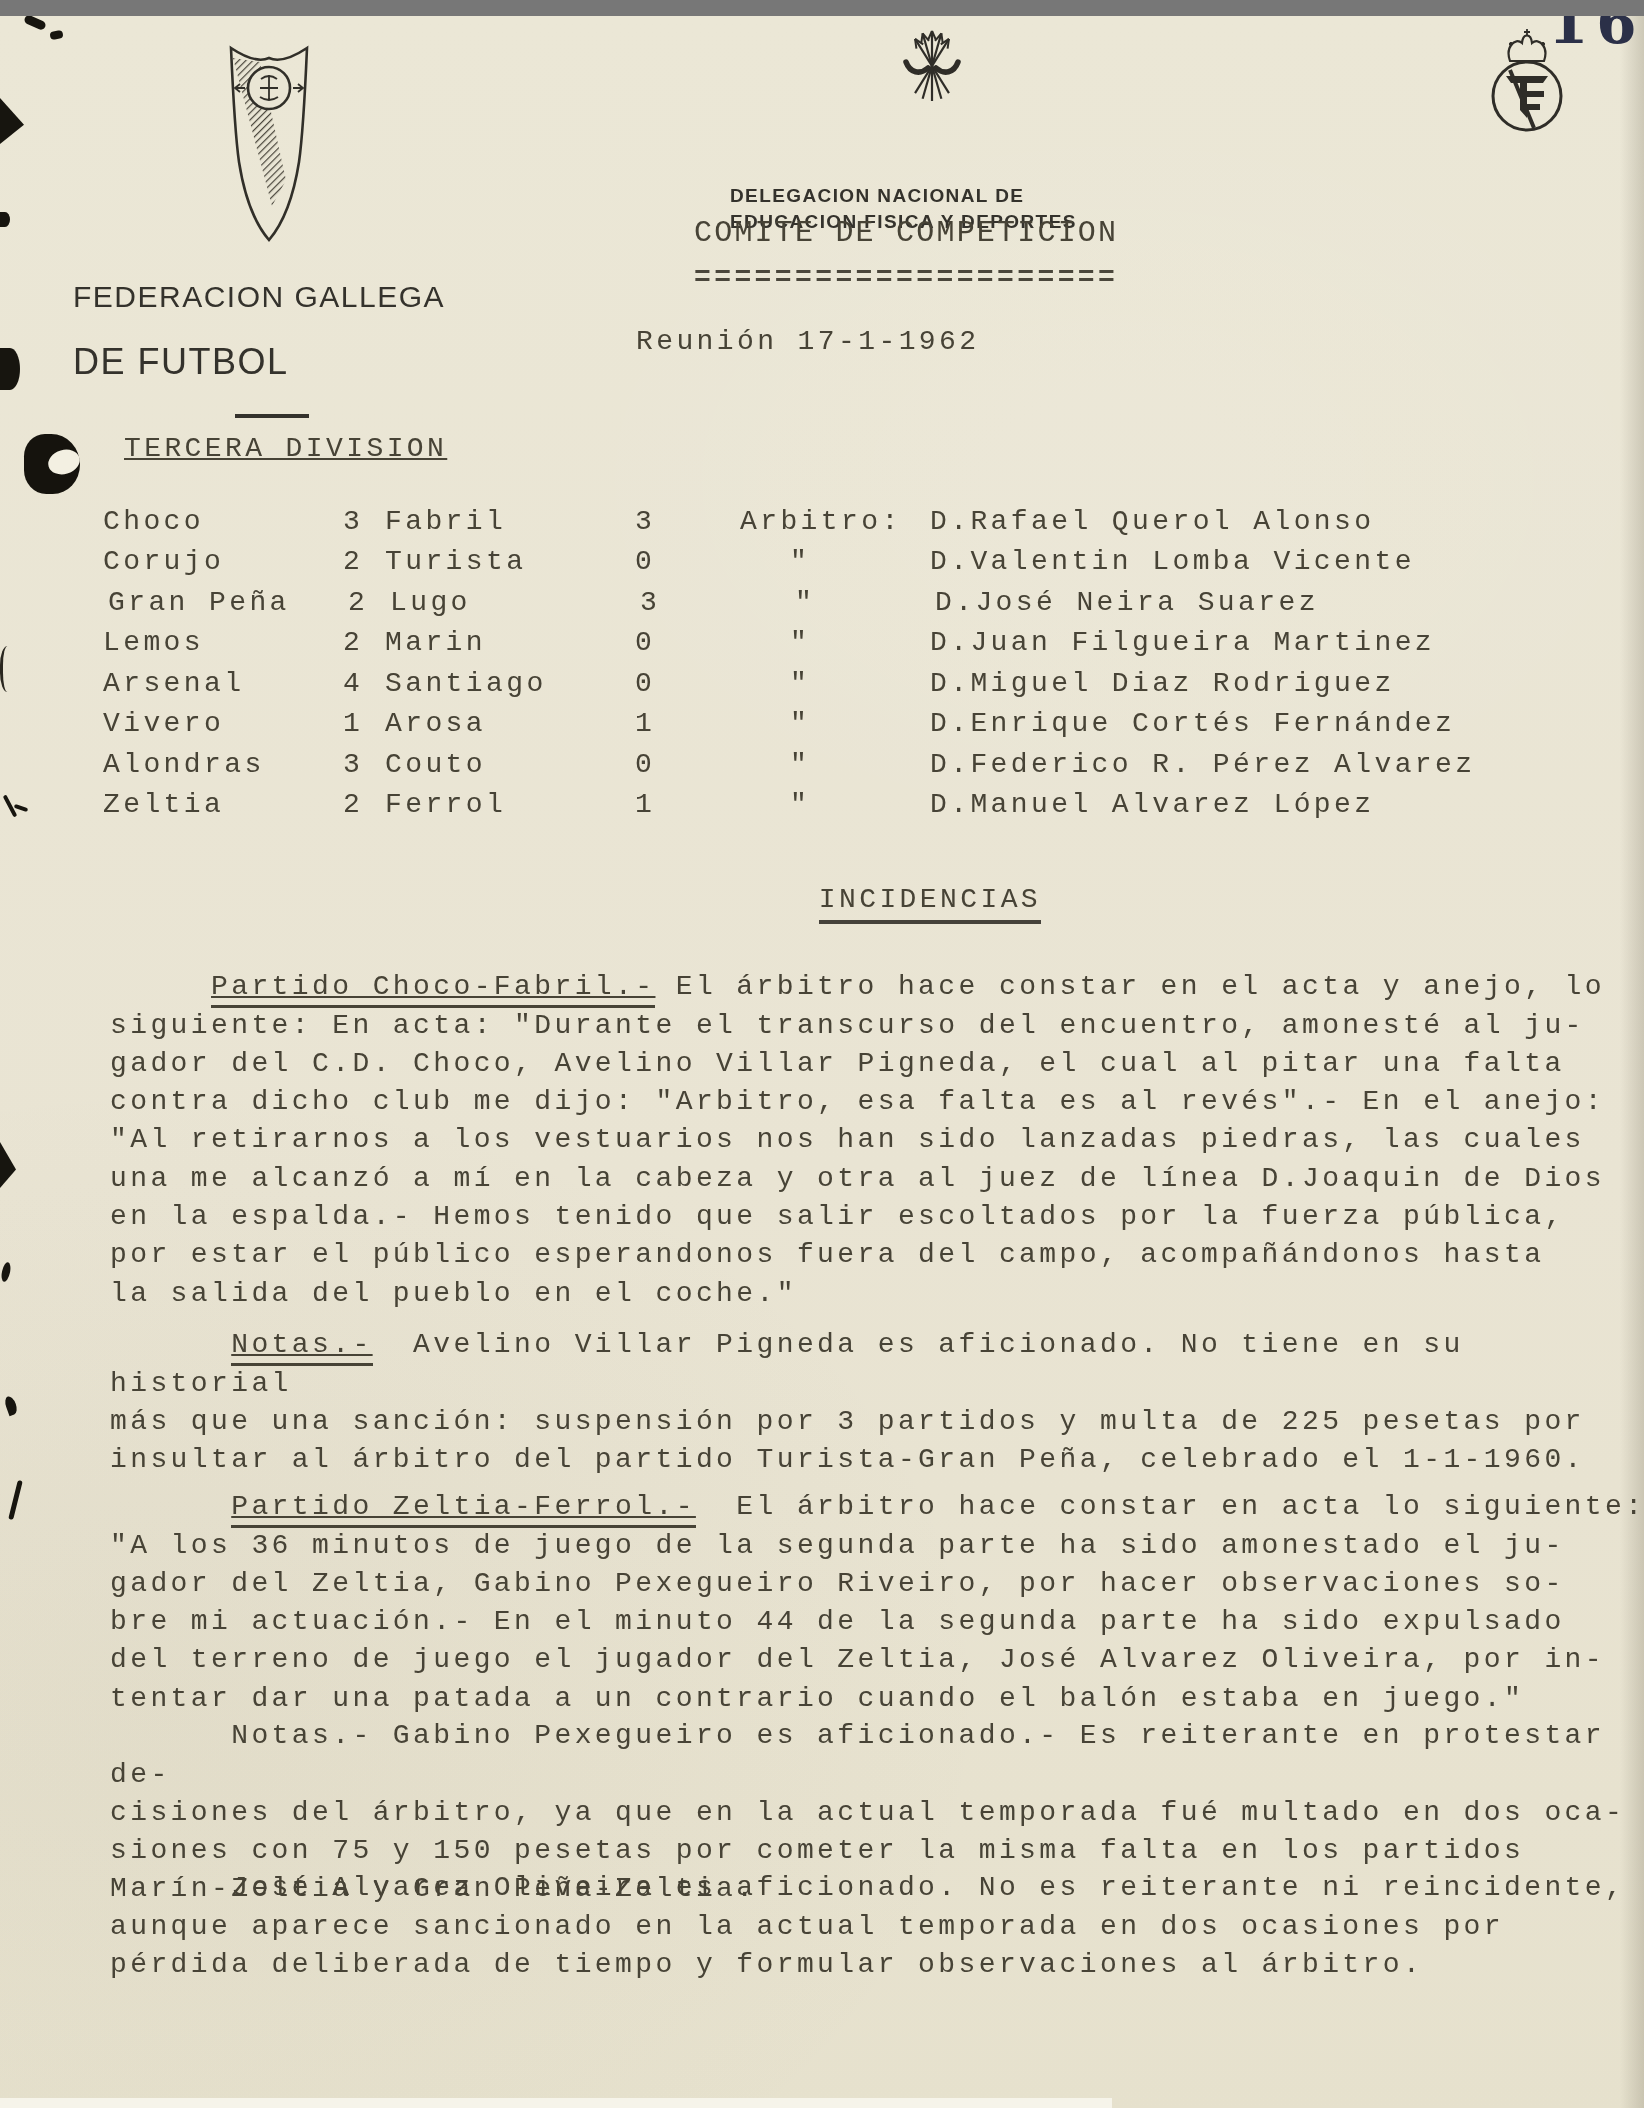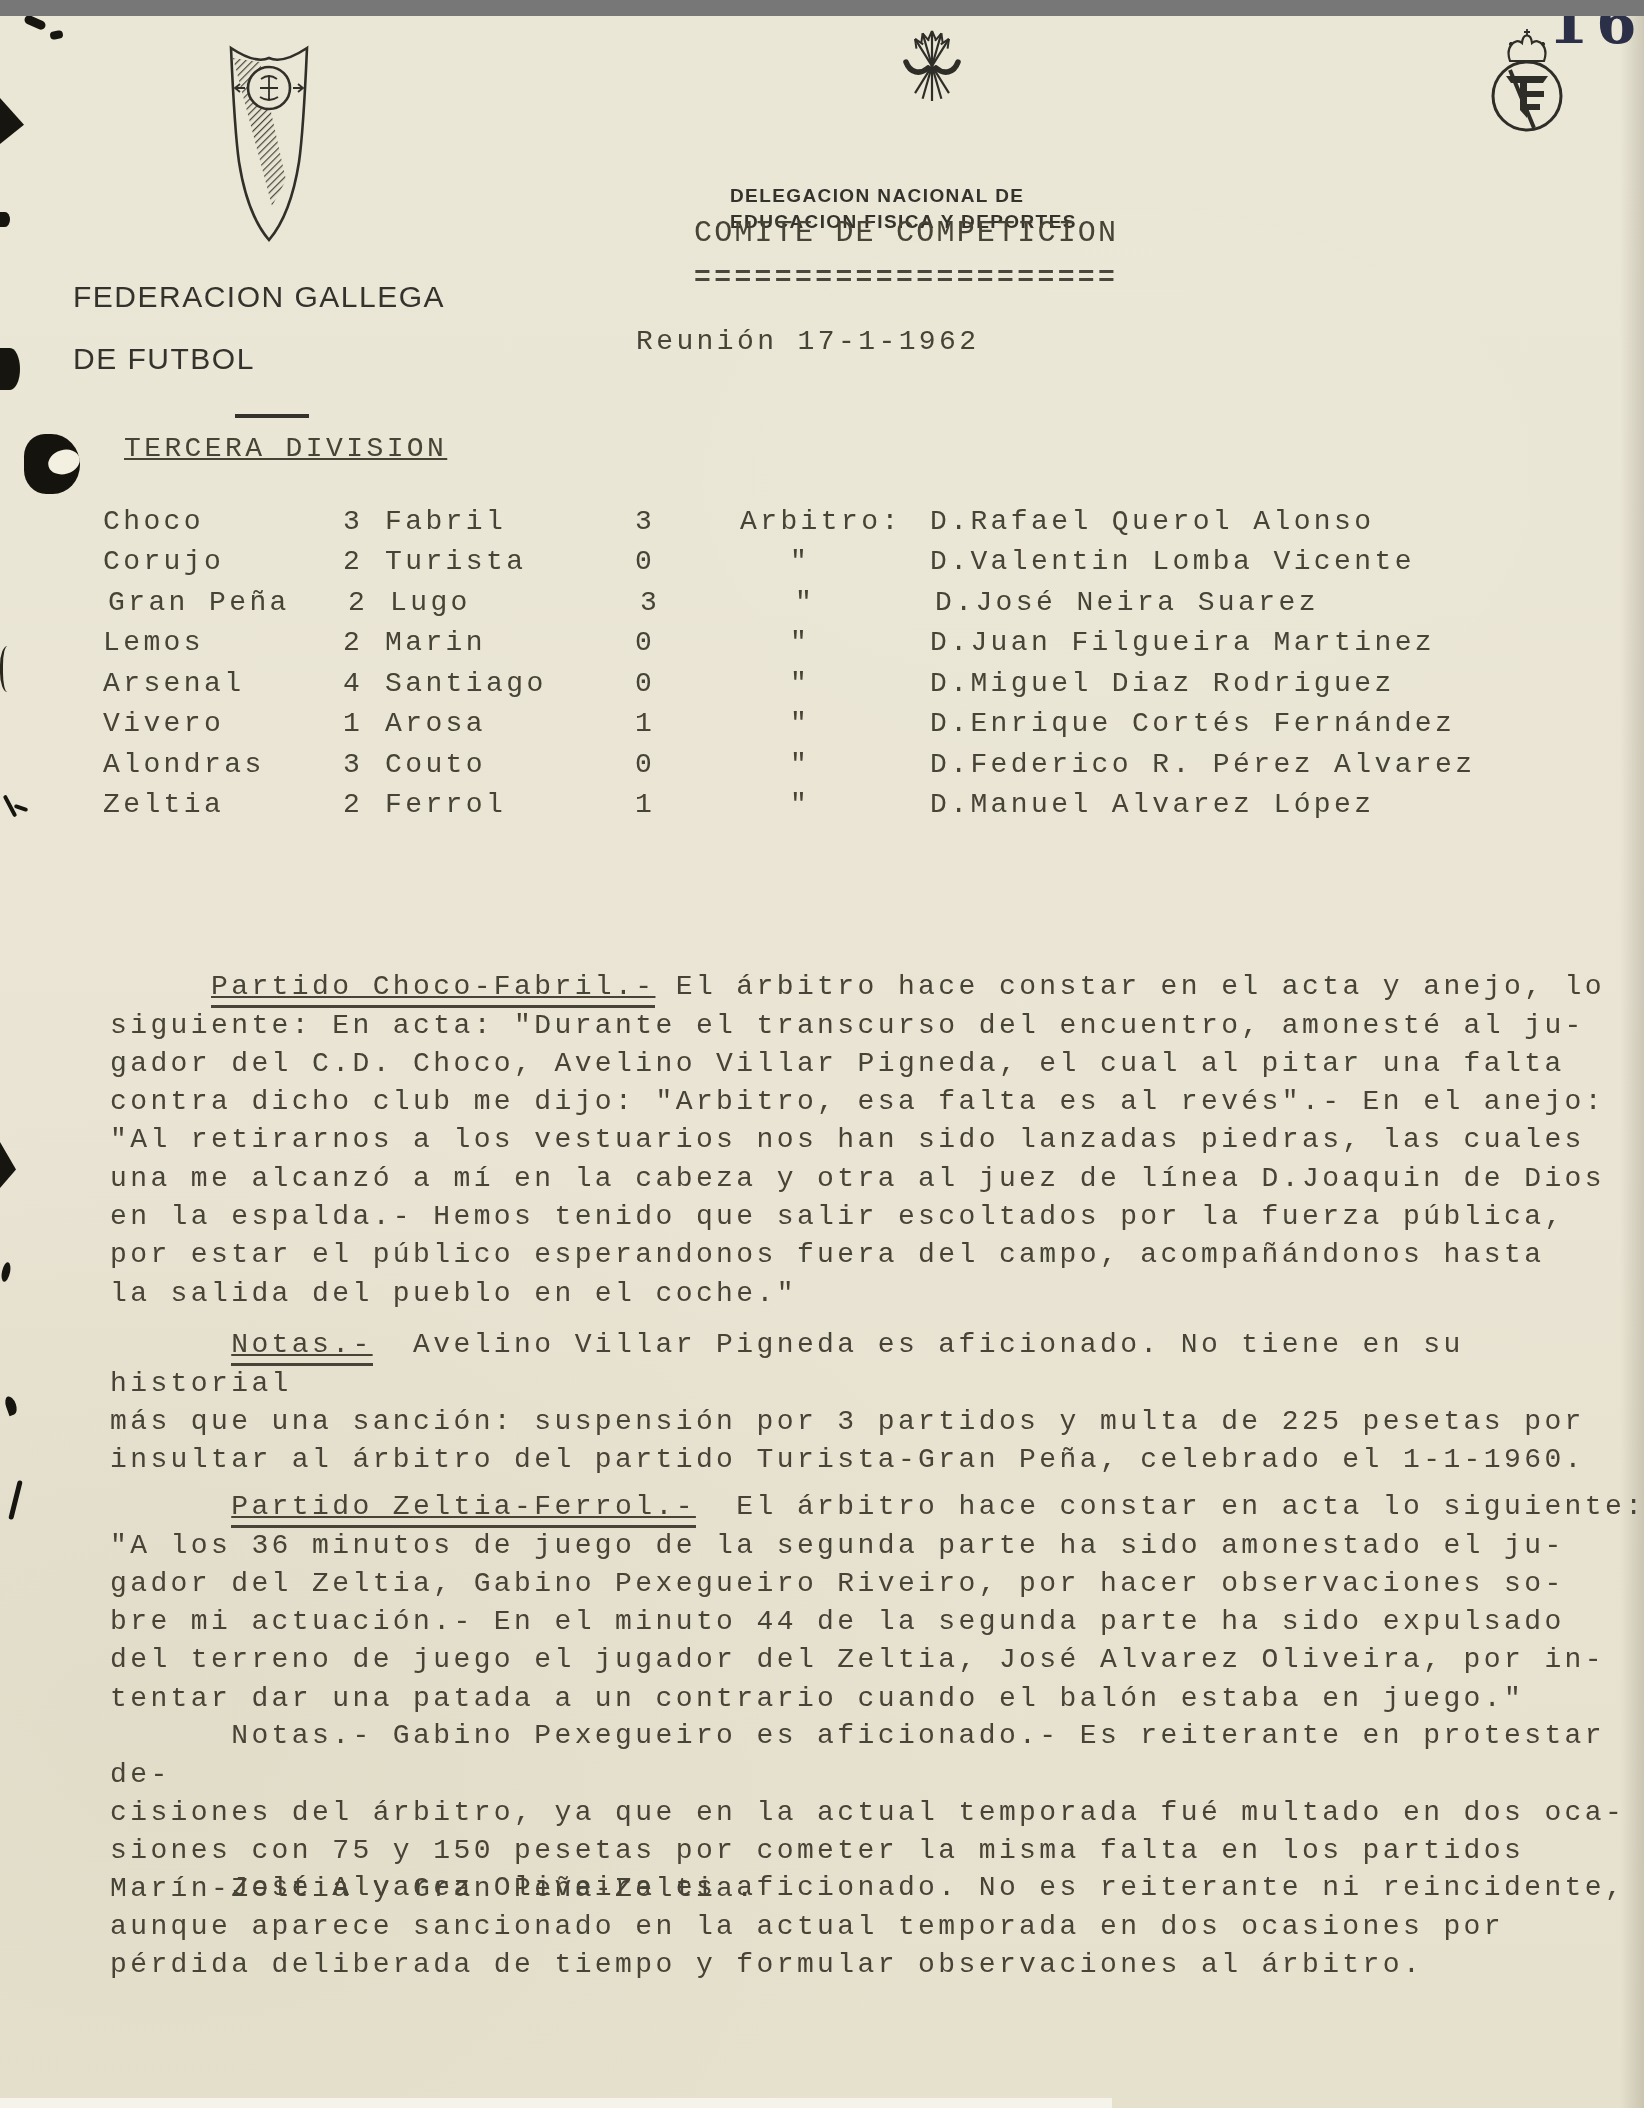--- a/index.html
+++ b/index.html
@@ -98,21 +98,21 @@
       <g stroke="#312f29" stroke-width="1.8" fill="none">
         <path d="M37,47 q8,-6 16,0 M36,56 h18 M36,65 q9,6 18,0 M45,43 v26"></path>
       </g>
       <g stroke="#312f29" stroke-width="1.8" fill="none">
         <path d="M21,56 h-9 M16,52 l-5,4 5,4"></path>
         <path d="M69,56 h9 M74,52 l5,4 -5,4"></path>
       </g>
     </svg>
   </div>
   <div class="print ctr" style="left:73px;top:266px;width:400px;font-size:30px;letter-spacing:1.5px;">FEDERACION GALLEGA</div>
-  <div class="print ctr" style="left:73px;top:328px;width:400px;font-size:30px;letter-spacing:1.5px;">DE FUTBOL</div>
+  <div class="print ctr" style="left:73px;top:328px;width:400px;font-size:36px;letter-spacing:1.5px;">DE FUTBOL</div>
   <div style="position:absolute;left:235px;top:398px;width:74px;height:4px;background:#34322c;"></div>
 
   <div style="position:absolute;left:901px;top:14px;">
     <svg width="62" height="72" viewBox="0 0 62 72">
       <g stroke="#2f2d28" fill="#2f2d28">
         <g transform="rotate(-32 31 36)">
             <line x1="31" y1="4" x2="31" y2="68" stroke-width="2.2"></line>
             <path d="M31,4 l-4,9 M31,4 l4,9" fill="none" stroke-width="2"></path>
           </g>
         <g transform="rotate(-16 31 36)">
@@ -221,20 +221,23 @@
     <div class="tw row" style="left:103px;top:775px;width:1450px;height:40px;">
       <span class="c-home">Zeltia</span>
       <span class="c-s1">2</span>
       <span class="c-away">Ferrol</span>
       <span class="c-s2">1</span>
       <span class="c-ditto">"</span>
       <span class="c-ref">D.Manuel Alvarez López</span>
     </div>
   </div>
 
+  <div class="tw" style="left:738px;top:842px;">
+    <span class="head-u">INCIDENCIAS</span>
+  </div>
 
   <div class="tw para" style="left:110px;top:914px;">
     <span> </span><span class="lead-u">Partido Choco-Fabril.-</span><span> El árbitro hace constar en el acta y anejo, lo
 siguiente: En acta: "Durante el transcurso del encuentro, amonesté al ju-
 gador del C.D. Choco, Avelino Villar Pigneda, el cual al pitar una falta
 contra dicho club me dijo: "Arbitro, esa falta es al revés".- En el anejo:
 "Al retirarnos a los vestuarios nos han sido lanzadas piedras, las cuales
 una me alcanzó a mí en la cabeza y otra al juez de línea D.Joaquin de Dios
 en la espalda.- Hemos tenido que salir escoltados por la fuerza pública,
 por estar el público esperandonos fuera del campo, acompañándonos hasta

